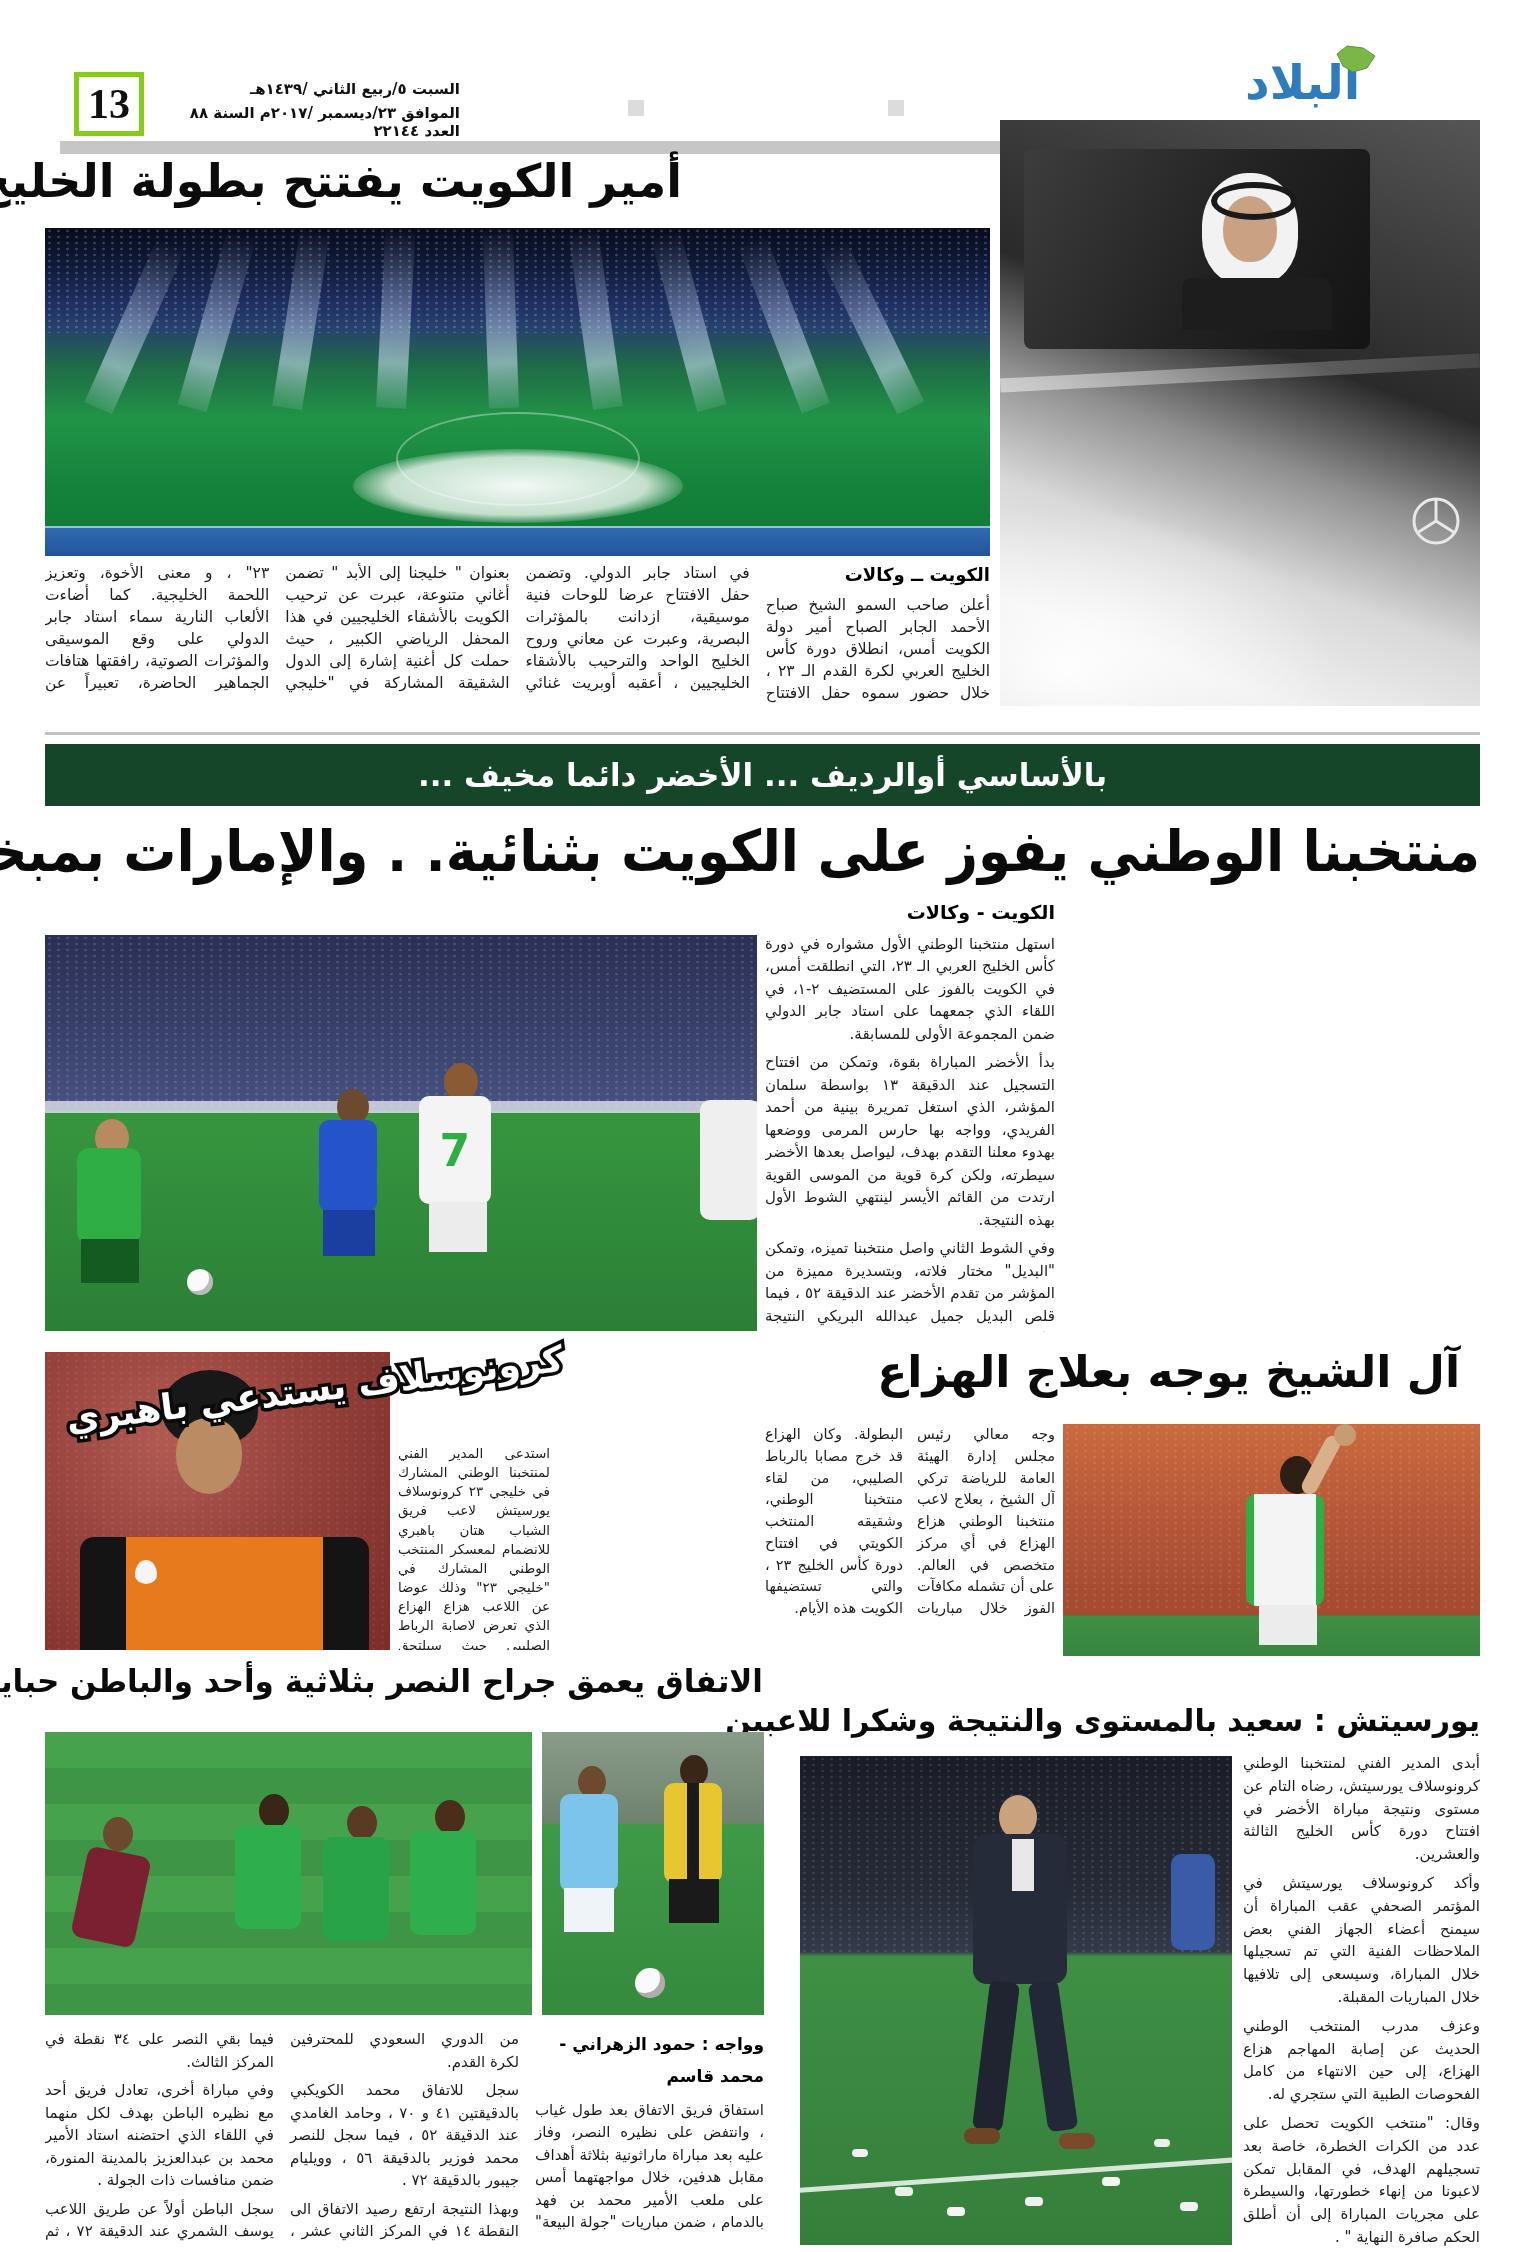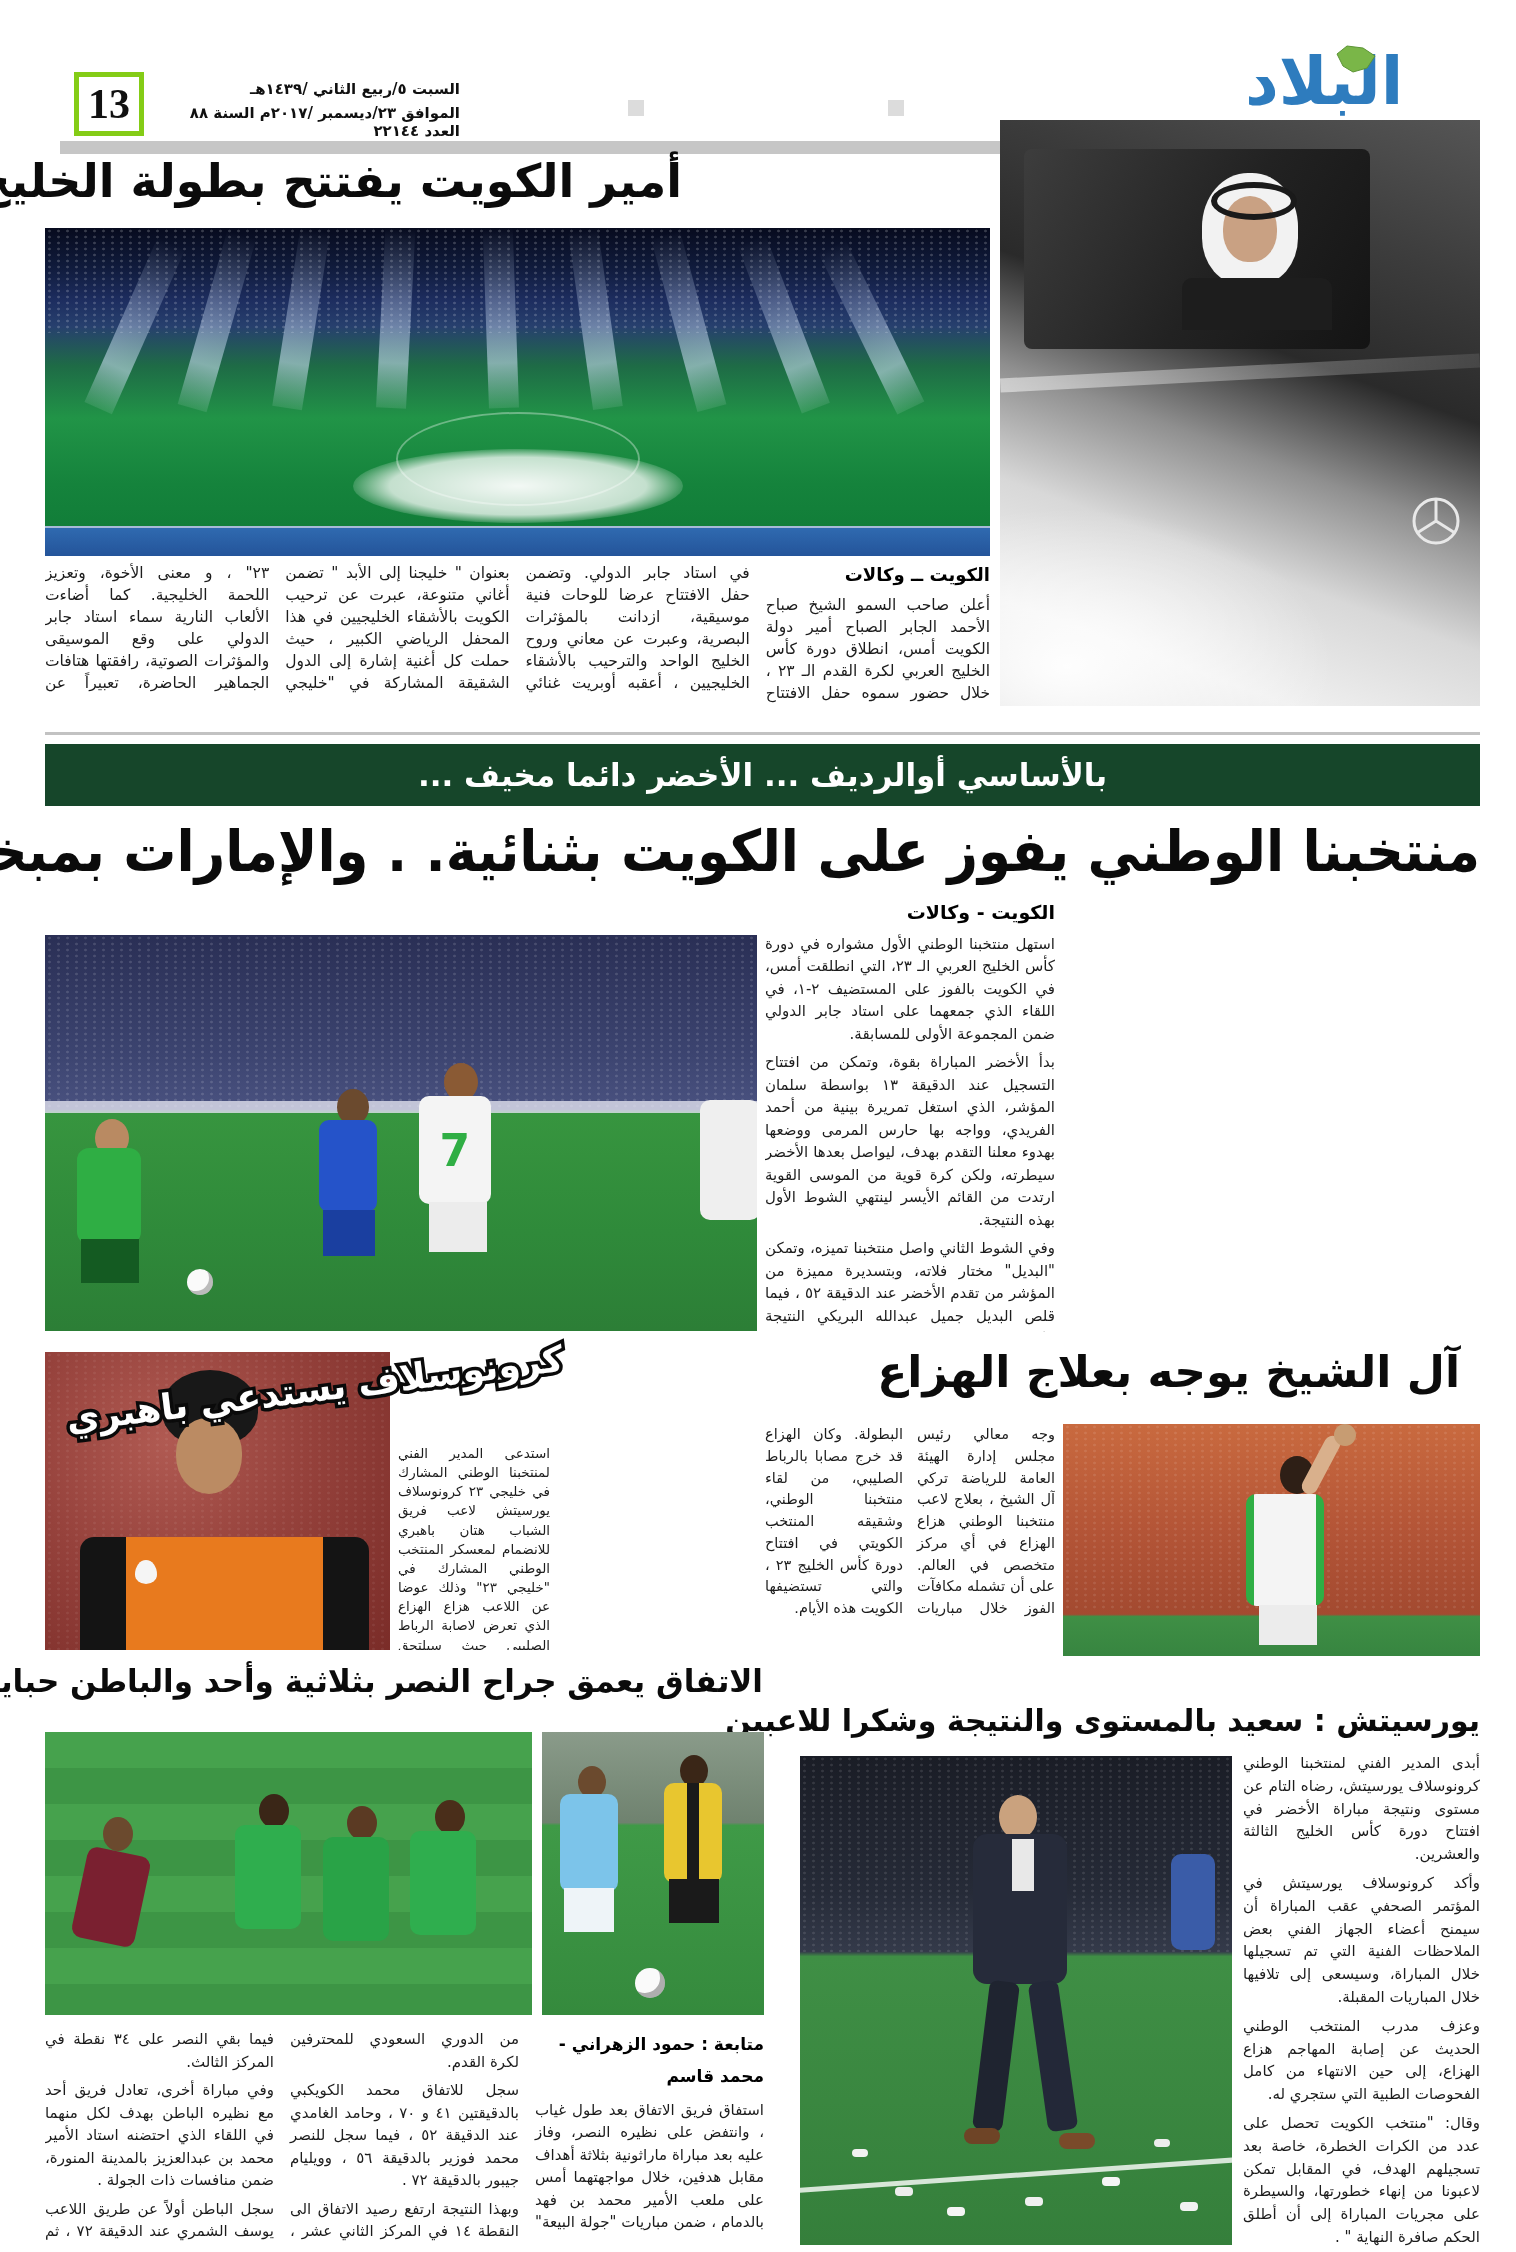--- a/index.html
+++ b/index.html
@@ -31,21 +31,21 @@
               display:flex;align-items:center;justify-content:center;">
     <span style="font-family:'Liberation Serif',serif;font-weight:bold;font-size:42px;color:#111;direction:ltr;">13</span>
   </div>
   <div class="abs" style="left:150px;top:80px;width:310px;font-size:15px;font-weight:bold;text-align:right;color:#101010;">السبت ٥/ربيع الثاني /١٤٣٩هـ</div>
   <div class="abs" style="left:150px;top:104px;width:310px;font-size:15px;font-weight:bold;text-align:right;color:#101010;">الموافق ٢٣/ديسمبر /٢٠١٧م السنة ٨٨ العدد ٢٢١٤٤</div>
 
   <div class="gray-sq" style="left:628px;top:100px;"></div>
   <div class="gray-sq" style="left:888px;top:100px;"></div>
 
   <div class="abs" style="left:1245px;top:36px;width:238px;height:92px;text-align:left;">
-    <span style="font-size:66px;font-weight:800;color:#2e7cbe;line-height:92px;">البلاد</span>
+    <span style="font-size:48px;font-weight:800;color:#2e7cbe;line-height:92px;">البلاد</span>
     <svg width="44" height="34" viewBox="0 0 44 34" style="position:absolute;left:88px;top:6px;">
       <path d="M4 12 L14 4 L30 6 L42 14 L34 26 L20 30 L10 24 Z" fill="#7ab648" stroke="#5c9436" stroke-width="1"></path>
     </svg>
   </div>
 
   <div class="abs" style="left:60px;top:141px;width:1420px;height:13px;background:#c6c6c6;"></div>
 
   <div class="headline" style="left:70px;top:146px;width:612px;font-size:46px;line-height:70px;">أمير الكويت يفتتح بطولة الخليج ٢٣</div>
 
   <div class="photo" style="left:45px;top:228px;width:945px;height:328px;
@@ -215,21 +215,21 @@
 
   <div class="txt" style="left:1243px;top:1752px;width:237px;height:494px;font-size:15px;line-height:1.52;">
     <p>أبدى المدير الفني لمنتخبنا الوطني كرونوسلاف يورسيتش، رضاه التام عن مستوى ونتيجة مباراة الأخضر في افتتاح دورة كأس الخليج الثالثة والعشرين.</p>
     <p>وأكد كرونوسلاف يورسيتش في المؤتمر الصحفي عقب المباراة أن سيمنح أعضاء الجهاز الفني بعض الملاحظات الفنية التي تم تسجيلها خلال المباراة، وسيسعى إلى تلافيها خلال المباريات المقبلة.</p>
     <p>وعزف مدرب المنتخب الوطني الحديث عن إصابة المهاجم هزاع الهزاع، إلى حين الانتهاء من كامل الفحوصات الطبية التي ستجري له.</p>
     <p>وقال: "منتخب الكويت تحصل على عدد من الكرات الخطرة، خاصة بعد تسجيلهم الهدف، في المقابل تمكن لاعبونا من إنهاء خطورتها، والسيطرة على مجريات المباراة إلى أن أطلق الحكم صافرة النهاية " .</p>
 
   </div>
 
   <div class="txt" style="left:45px;top:2028px;width:719px;height:218px;font-size:15px;line-height:1.5;columns:3;column-gap:16px;">
-    <p class="byline" style="font-size:17px;line-height:1.9;">متابعة : حمود الزهراني - محمد قاسم</p>
+    <p class="byline" style="font-size:17px;line-height:1.9;">وواجه : حمود الزهراني - محمد قاسم</p>
     <p>استفاق فريق الاتفاق بعد طول غياب ، وانتفض على نظيره النصر، وفاز عليه بعد مباراة ماراثونية بثلاثة أهداف مقابل هدفين، خلال مواجهتهما أمس  على ملعب الأمير محمد بن فهد بالدمام ، ضمن مباريات "جولة البيعة" من الدوري السعودي للمحترفين لكرة القدم.</p>
     <p>سجل للاتفاق محمد الكويكبي بالدقيقتين ٤١ و ٧٠ ، وحامد الغامدي عند الدقيقة ٥٢ ، فيما سجل للنصر محمد فوزير بالدقيقة ٥٦ ، وويليام جيبور بالدقيقة ٧٢ .</p>
     <p>وبهذا النتيجة ارتفع رصيد الاتفاق الى النقطة ١٤ في المركز الثاني عشر ، فيما بقي النصر على ٣٤ نقطة في المركز الثالث.</p>
     <p>وفي مباراة أخرى، تعادل فريق أحد مع نظيره الباطن بهدف لكل منهما  في اللقاء الذي احتضنه استاد الأمير محمد بن عبدالعزيز بالمدينة المنورة، ضمن منافسات ذات الجولة .</p>
     <p>سجل الباطن أولاً عن طريق اللاعب يوسف الشمري عند الدقيقة ٧٢ ، ثم أدرك عمر محمد هدف التعادل لأحد بالدقيقة ٨١ .</p>
 
   </div>
 
 </div>
 

